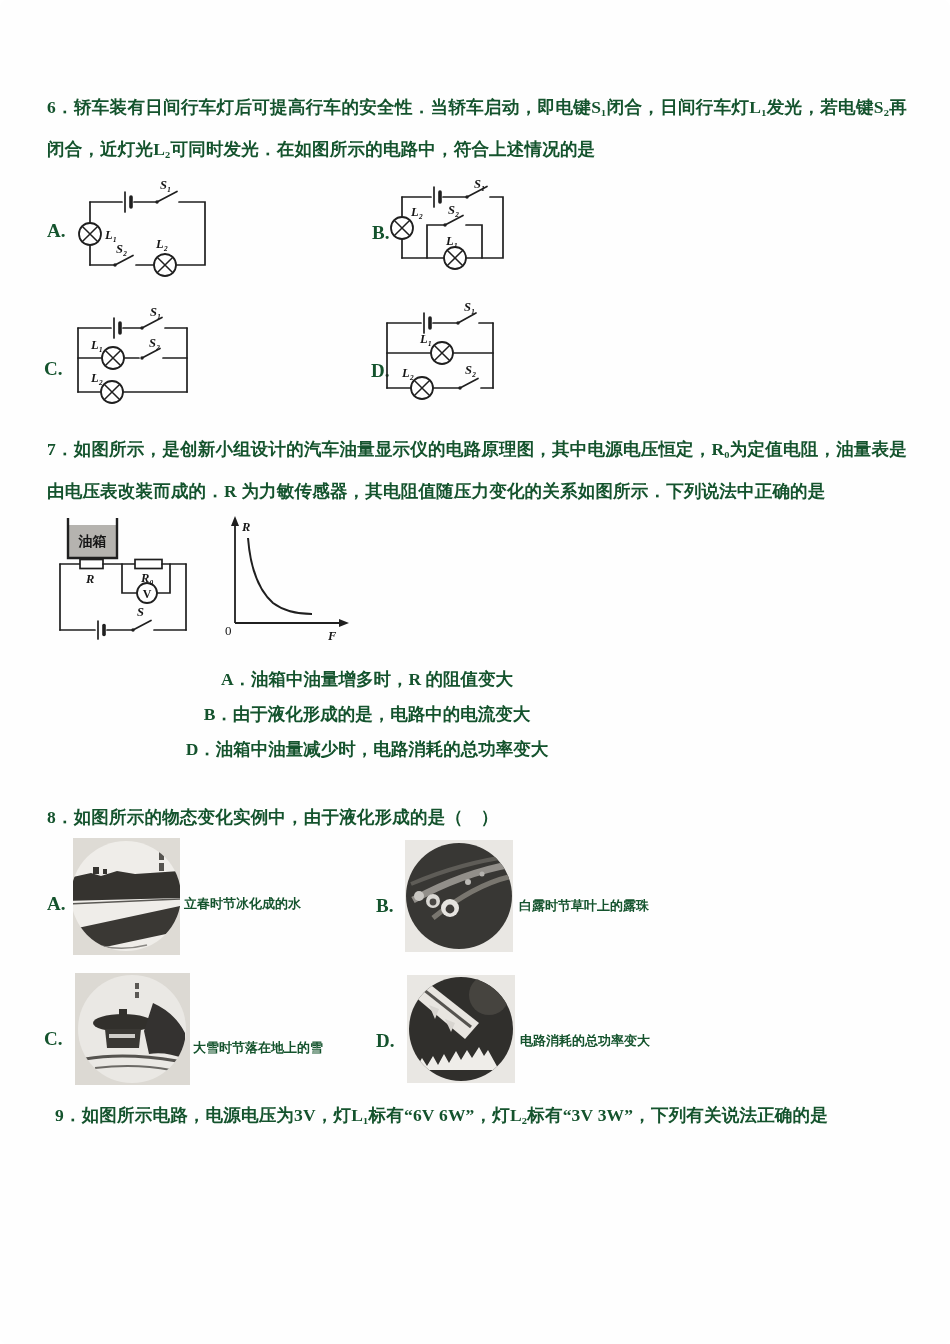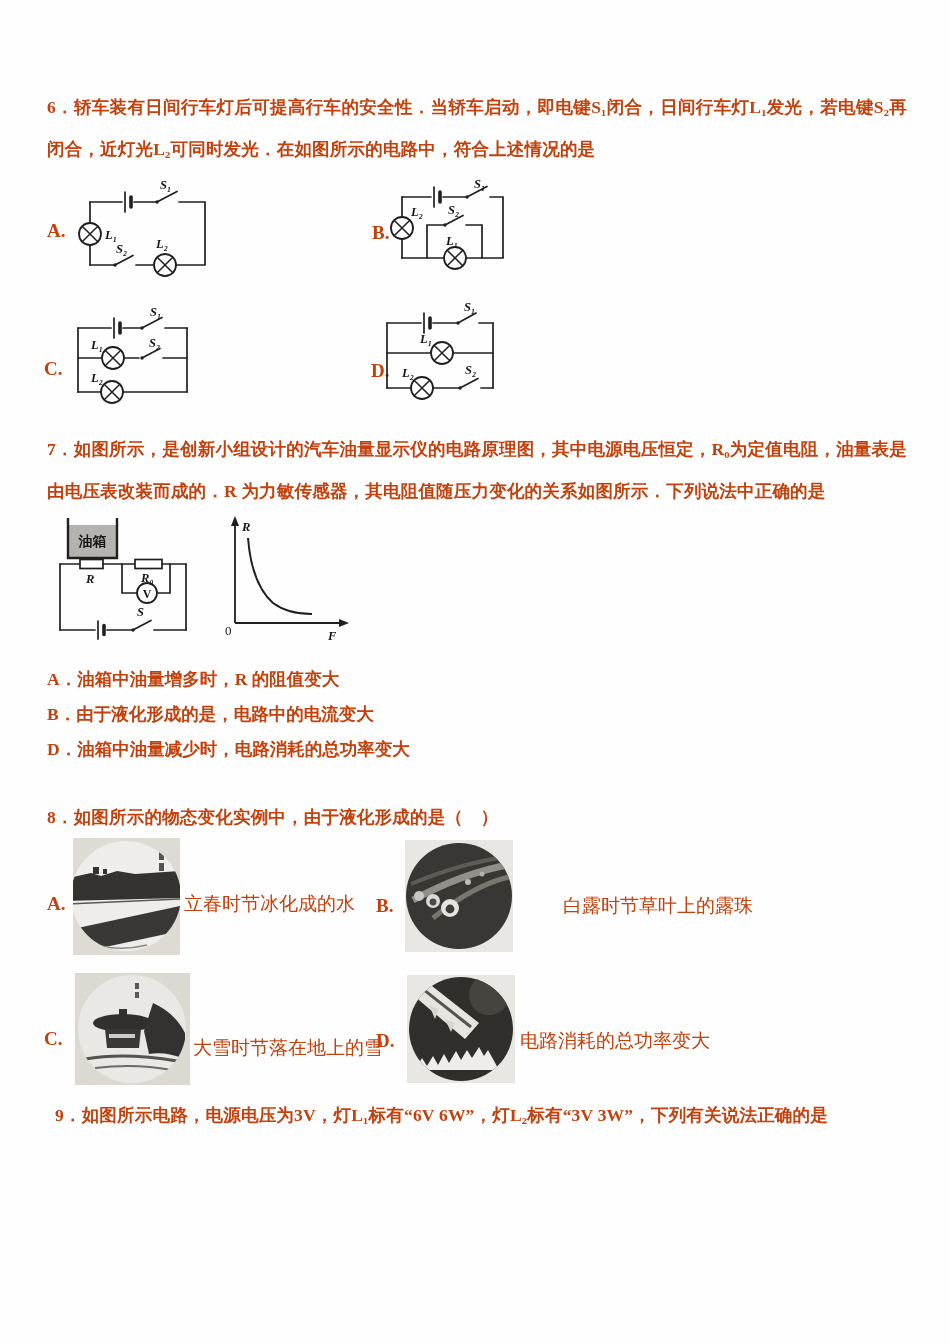--- a/index.html
+++ b/index.html
@@ -1,22 +1,22 @@
 <!DOCTYPE html>
 <html><head>
 <meta charset="utf-8">
 <style>
   html,body{margin:0;padding:0;background:#ffffff;}
   .page{position:relative;width:950px;height:1344px;background:#fefefe;overflow:hidden;
-        font-family:"Liberation Serif",serif;color:#c2410c;border-radius:7px;}
+        font-family:"Liberation Serif",serif;color:#14532d;border-radius:7px;}
   .q{position:absolute;font-size:17.5px;line-height:42px;font-weight:600;text-align:justify;letter-spacing:.2px;}
   .letter{position:absolute;font-size:19px;font-weight:700;line-height:26px;}
-  .cap{position:absolute;font-size:19px;font-weight:400;line-height:26px;white-space:nowrap;}
+  .cap{position:absolute;font-size:13px;font-weight:700;line-height:26px;white-space:nowrap;}
   .optlist{position:absolute;font-size:17.5px;font-weight:600;}
-  .optlist div{height:34.8px;line-height:34.8px;white-space:nowrap;}
+  .optlist div{height:34.8px;line-height:34.8px;white-space:nowrap;text-align:center;}
   .fig{position:absolute;}
   svg text{font-family:"Liberation Serif",serif;fill:#161616;}
   .cl{font-style:italic;font-size:12.5px;font-weight:600;}
   .wire{stroke:#1f1f1f;stroke-width:1.7;fill:none;stroke-linecap:round;}
 </style>
 </head>
 <body>
 
 <div class="page">
 
@@ -230,21 +230,21 @@
       <path d="M108 36 Q70 44 28 78" stroke="#79766f" stroke-width="5" fill="none"></path>
       <circle cx="14" cy="56" r="5" fill="#c9c7c3"></circle>
       <circle cx="28" cy="61" r="7" fill="#dad8d4"></circle>
         <circle cx="28" cy="62" r="3.4" fill="#4a4845"></circle>
       <circle cx="45" cy="68" r="9" fill="#e6e4e0"></circle>
         <circle cx="45" cy="69" r="4.4" fill="#3e3c39"></circle>
       <circle cx="63" cy="42" r="3" fill="#bdbbb7"></circle>
       <circle cx="77" cy="34" r="2.5" fill="#b5b3af"></circle>
     </g>
   </svg>
-  <span class="cap" style="left:519px;top:893px;margin-left:44px;">白露时节草叶上的露珠</span>
+  <span class="cap" style="left:519px;top:893px;">白露时节草叶上的露珠</span>
 
   <span class="letter" style="left:44px;top:1026px;">C.</span>
   <svg class="fig" style="left:75px;top:973px;" width="115" height="112" viewBox="0 0 115 112">
     <defs>
         <clipPath id="pc">
           <circle cx="57" cy="56" r="54"></circle>
         </clipPath>
       </defs>
     <rect width="115" height="112" fill="#dcd9d3"></rect>
     <circle cx="57" cy="56" r="54" fill="#eae8e4"></circle>

